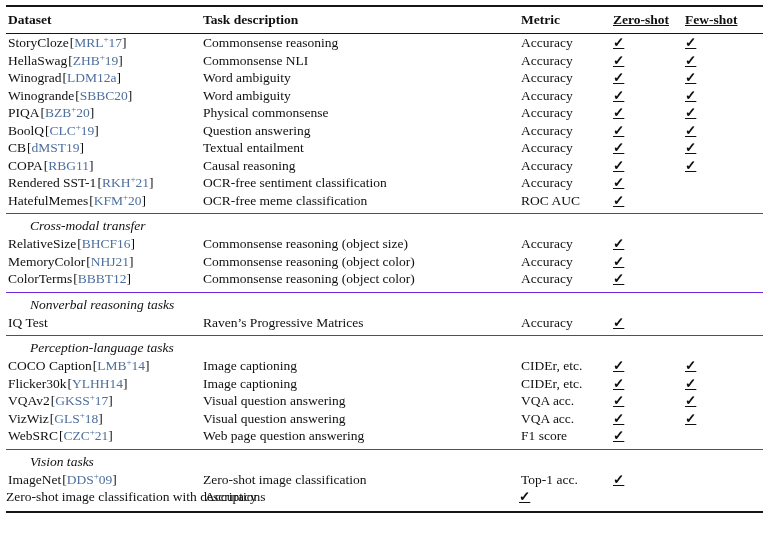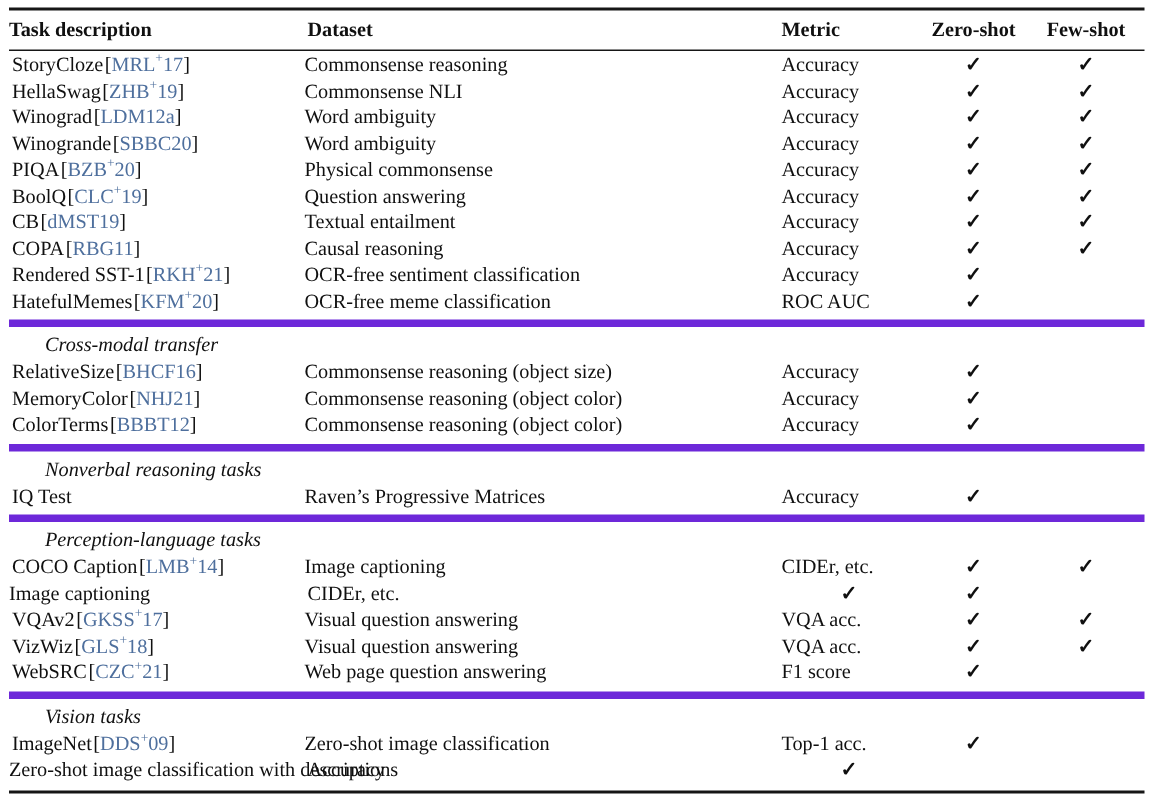--- a/index.html
+++ b/index.html
@@ -18,49 +18,49 @@
   .rule.thick{height:2px;}
   .rule.thin{height:1px;}
   .grid-row{
     display:grid;
     grid-template-columns:197px 316px 94px 72px 1fr;
     align-items:center;
   }
   .header-row{height:26px;font-weight:bold;}
   .cell{white-space:nowrap;overflow:visible;}
   .c-pad{padding-left:2px;}
-  .c-center{text-align:center;}
+  .c-center{text-decoration:underline;}
   .section-label{
     height:19px;line-height:19px;
     font-style:italic;
     padding-left:24px;
   }
   .data-row{height:17.5px;line-height:17.5px;}
   .section + .section{
-    border-top:5px solid #6d28d9;
+    border-top:1px solid #6d28d9;
     margin-top:4px;
     padding-top:2px;
   }
   .sections{margin-top:0;}
   .cite{color:var(--cite,#4e6f9d);}
   .cite-wrap{margin-left:1px;color:#101010;}
   sup{font-size:9px;line-height:0;vertical-align:super;letter-spacing:0;}
   .check{font-weight:bold;font-size:13.5px;}
   .bottom-rule{margin-top:5px;}
 </style>
 </head>
 <body>
 
 <div class="wrap">
   <div class="inner">
     <div class="rule thick"></div>
 
     <div class="grid-row header-row">
+      <div class="cell c-pad">Dataset</div>
       <div class="cell">Task description</div>
-      <div class="cell c-pad">Dataset</div>
       <div class="cell c-pad">Metric</div>
       <div class="cell c-center">Zero-shot</div>
       <div class="cell c-center">Few-shot</div>
     </div>
 
     <div class="rule thin"></div>
 
     <div class="sections">
   <div class="section">
     <div>
@@ -193,20 +193,21 @@
     <div>
   <div class="grid-row data-row">
     <div class="cell c-pad"><span>COCO Caption</span><span class="cite-wrap">[<span class="cite">LMB<sup>+</sup>14</span>]</span></div>
     <div class="cell">Image captioning</div>
     <div class="cell c-pad">CIDEr, etc.</div>
     <div class="cell c-center check">✓</div>
     <div class="cell c-center check">✓</div>
   </div>
 
   <div class="grid-row data-row">
+    <div class="cell c-pad"><span>Flicker30k</span><span class="cite-wrap">[<span class="cite">YLHH14</span>]</span></div>
     <div class="cell">Image captioning</div>
     <div class="cell c-pad">CIDEr, etc.</div>
     <div class="cell c-center check">✓</div>
     <div class="cell c-center check">✓</div>
   </div>
 
   <div class="grid-row data-row">
     <div class="cell c-pad"><span>VQAv2</span><span class="cite-wrap">[<span class="cite">GKSS<sup>+</sup>17</span>]</span></div>
     <div class="cell">Visual question answering</div>
     <div class="cell c-pad">VQA acc.</div>

